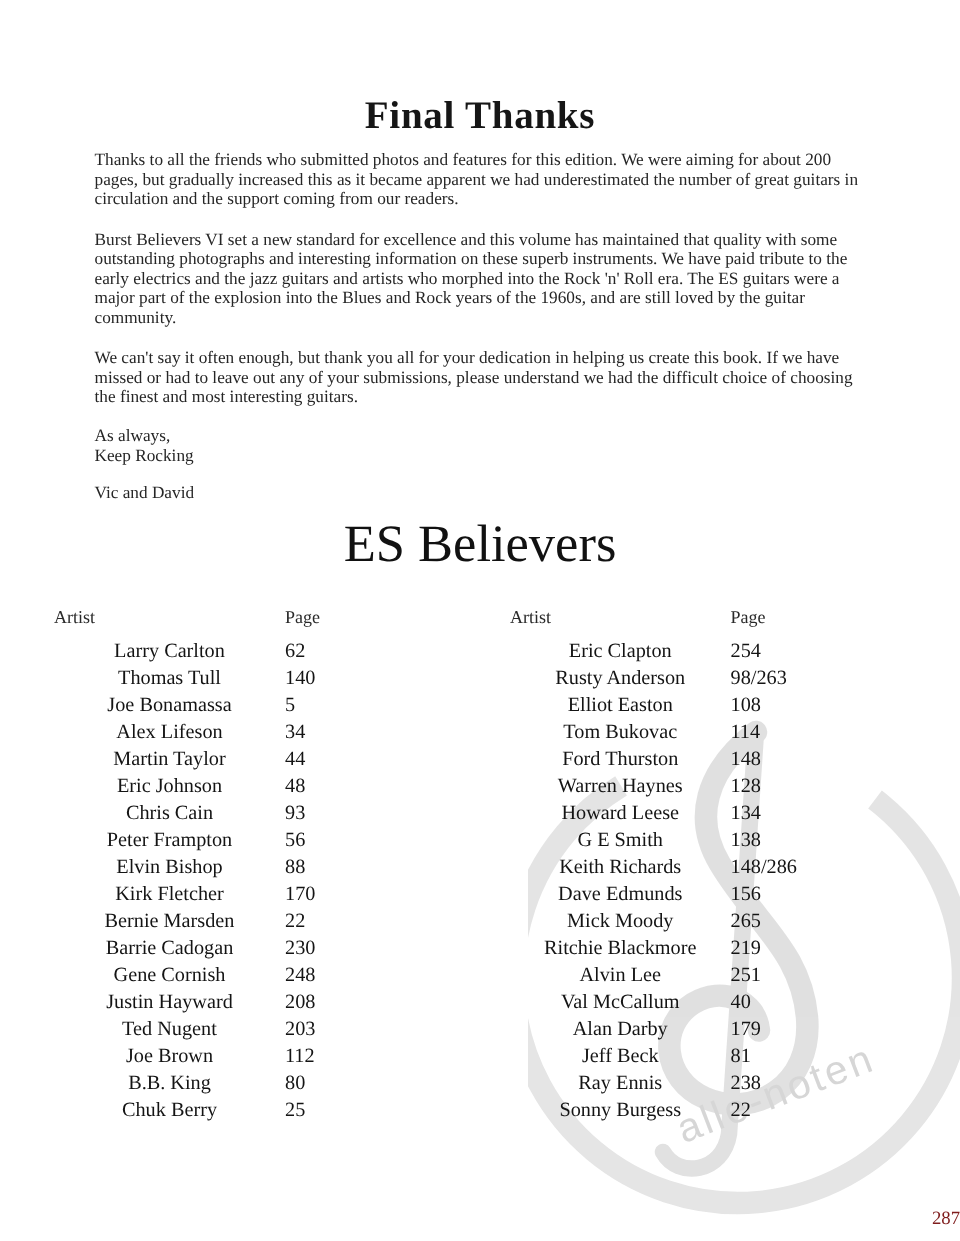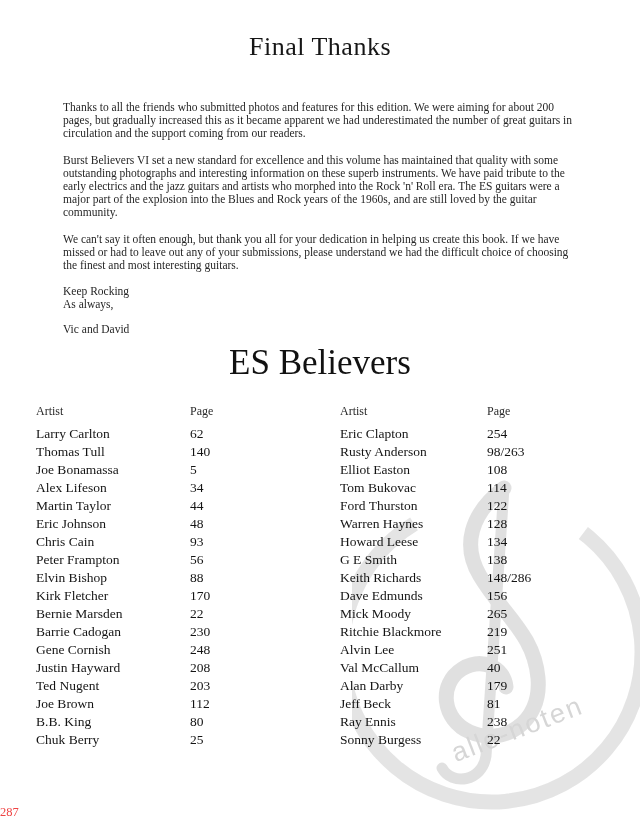--- a/index.html
+++ b/index.html
@@ -5,25 +5,26 @@
   html,body { margin:0; padding:0; background:#ffffff; }
   .page {
     position:relative;
     width:640px; height:827px;
     background:#ffffff;
     overflow:hidden;
     font-family:"Liberation Serif", serif;
     color:#1c1c1c;
   }
   .page-title {
-    position:absolute; top:32px; left:0; right:0;
+    position:absolute; top:62px; left:0; right:0;
     text-align:center;
     font-size:26px;
     letter-spacing:0.5px;
     color:#161616;
+    font-weight:bold;
   }
   .intro {
     position:absolute; top:101px; left:63px; width:514px;
     font-size:11.5px; line-height:13.2px;
     color:#262626;
   }
   .intro p { margin:0 0 13px 0; }
   .closing { margin:0 0 11px 0; }
   .closing div { line-height:13.2px; }
   .signature { margin:0; }
@@ -34,28 +35,28 @@
     color:#111111;
   }
   .index {
     position:absolute; top:404px; left:36px; width:568px;
     font-size:13.5px;
   }
   .index-col { position:absolute; top:0; }
   .col-left  { left:0;    width:280px; }
   .col-right { left:304px; width:264px; }
   .index-header { display:flex; font-size:12px; color:#2a2a2a; height:22px; }
-  .index-row { display:flex; height:18px; color:#141414; }
+  .index-row { display:flex; height:18px; color:#141414;text-align:center; }
   .col-left  .cell-artist { width:154px; }
   .col-right .cell-artist { width:147px; }
   .cell-page { white-space:nowrap; }
   .folio {
     position:absolute; top:805px; left:0; right:0;
-    text-align:left;
-    font-size:12.5px; color:#ef4444;
+    text-align:right;
+    font-size:12.5px; color:#7f1d1d;
   }
   .watermark {
     position:absolute; left:352px; top:472px;
     width:288px; height:340px;
     pointer-events:none;
     opacity:0.55;
   }
   .watermark svg { position:absolute; left:0; top:0; }
   .watermark-text {
     position:absolute; left:96px; top:242px;
@@ -82,22 +83,22 @@
     <div class="watermark-text">alle-noten</div>
   </div>
 
   <div class="page-title">Final Thanks</div>
 
   <div class="intro">
     <p>Thanks to all the friends who submitted photos and features for this edition. We were aiming for about 200 pages, but gradually increased this as it became apparent we had underestimated the number of great guitars in circulation and the support coming from our readers.</p>
     <p>Burst Believers VI set a new standard for excellence and this volume has maintained that quality with some outstanding photographs and interesting information on these superb instruments. We have paid tribute to the early electrics and the jazz guitars and artists who morphed into the Rock 'n' Roll era. The ES guitars were a major part of the explosion into the Blues and Rock years of the 1960s, and are still loved by the guitar community.</p>
     <p>We can't say it often enough, but thank you all for your dedication in helping us create this book. If we have missed or had to leave out any of your submissions, please understand we had the difficult choice of choosing the finest and most interesting guitars.</p>
     <div class="closing">
+      <div>As always,</div>
       <div>Keep Rocking</div>
-      <div>As always,</div>
     </div>
     <p class="signature">Vic and David</p>
   </div>
 
   <div class="index-title">ES Believers</div>
 
   <div class="index">
 
     <div class="index-col col-left">
       <div class="index-header">
@@ -218,21 +219,21 @@
           <span class="cell-page">108</span>
         </div>
 
         <div class="index-row">
           <span class="cell-artist">Tom Bukovac</span>
           <span class="cell-page">114</span>
         </div>
 
         <div class="index-row">
           <span class="cell-artist">Ford Thurston</span>
-          <span class="cell-page">122</span>
+          <span class="cell-page">148</span>
         </div>
 
         <div class="index-row">
           <span class="cell-artist">Warren Haynes</span>
           <span class="cell-page">128</span>
         </div>
 
         <div class="index-row">
           <span class="cell-artist">Howard Leese</span>
           <span class="cell-page">134</span>

